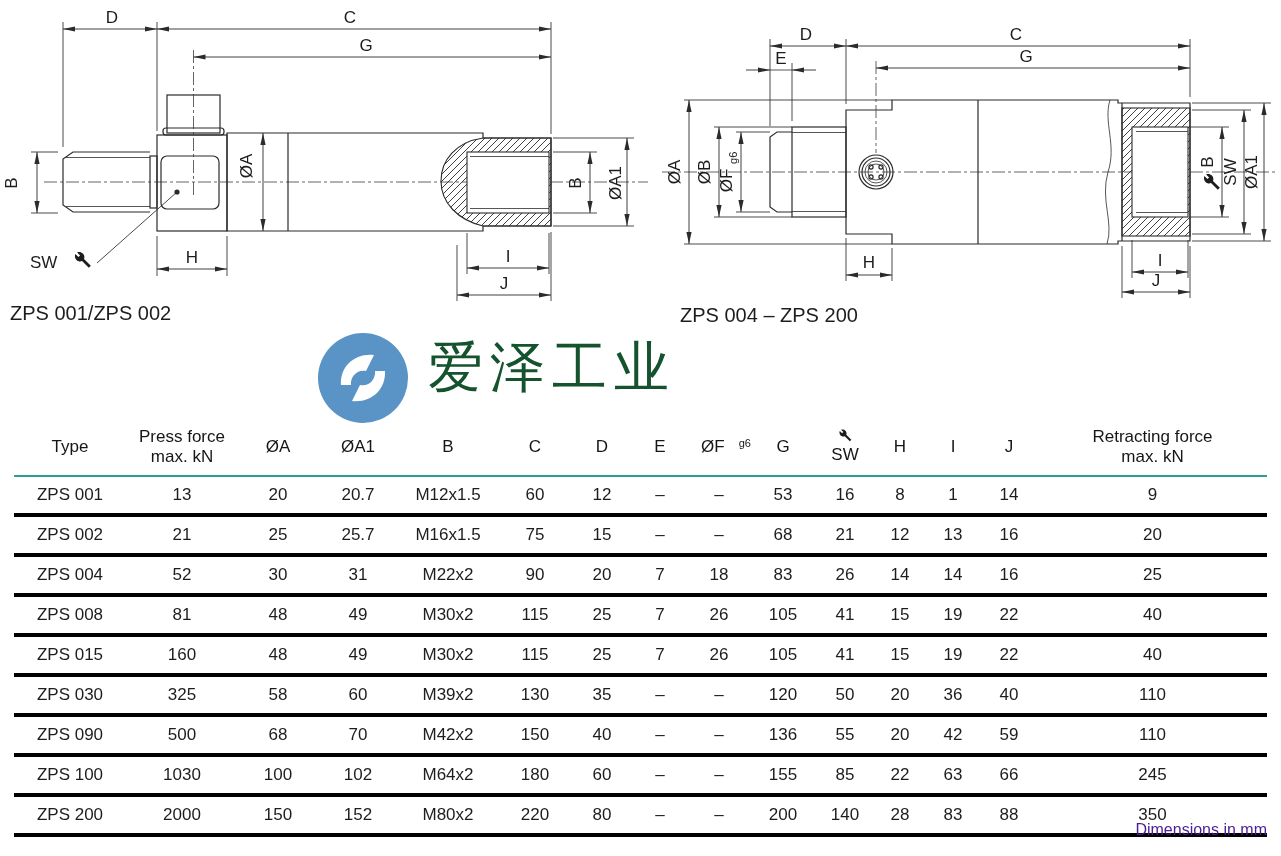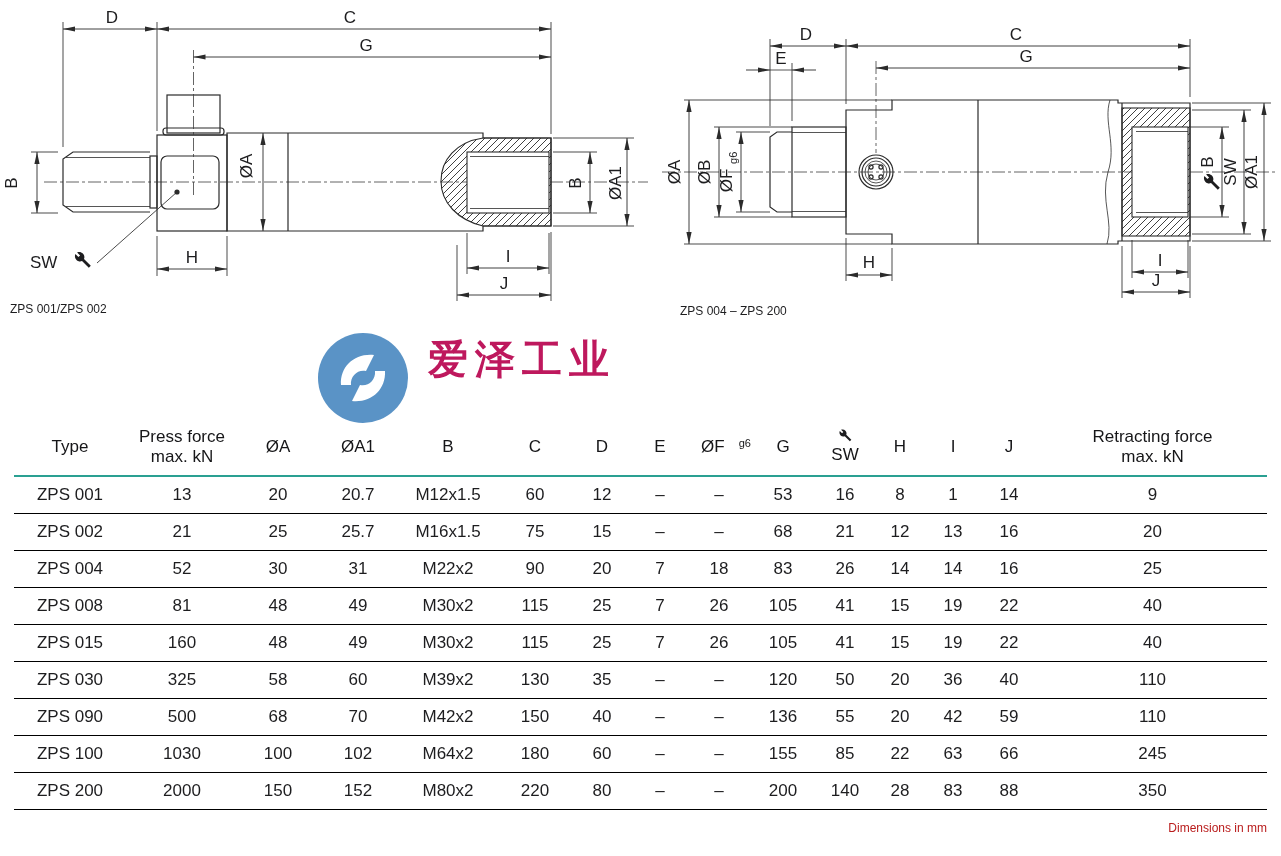--- a/index.html
+++ b/index.html
@@ -2,51 +2,51 @@
 <html><head>
 <meta charset="utf-8">
 <style>
   html,body { margin:0; padding:0; background:#fff; }
   .page {
     position:relative; width:1281px; height:856px; background:#fff;
     font-family:"Liberation Sans", sans-serif; color:#1d1d1f; overflow:hidden;
   }
   svg.drawings { position:absolute; left:0; top:0; }
   text.dim { font-family:"Liberation Sans", sans-serif; font-size:17px; fill:#1d1d1f; }
-  .caption { position:absolute; font-size:12px; color:#1d1d1f; }
+  .caption { position:absolute; font-size:20px; color:#1d1d1f; }
   .cap-left { left:10px; top:302px; }
   .cap-right { left:680px; top:304px; }
 
   
   .logo { position:absolute; left:316px; top:331px; display:flex; align-items:flex-start; }
   .logo-mark { width:94px; height:94px; }
   .logo-text { margin-left:18px; padding-top:6px; }
-  .logo-cn { font-size:40px; font-weight:bold; letter-spacing:7px; color:#be185d; line-height:1.1; white-space:nowrap; }
+  .logo-cn { font-size:55px; font-weight:normal; letter-spacing:7px; color:#14532d; line-height:1.1; white-space:nowrap; }
   .logo-en { font-size:21px; letter-spacing:2px; color:#77787a; margin-top:3px; white-space:nowrap; }
 
   
   .spec-table { position:absolute; left:14px; top:418px; width:1253px; }
   .thead, .trow {
     display:grid;
     grid-template-columns:112px 112px 80px 80px 100px 74px 60px 56px 62px 66px 58px 52px 54px 58px 1fr;
   }
   .thead { border-bottom:2px solid #2aa092; min-height:57px; }
   .th {
     display:flex; flex-direction:column; align-items:center; justify-content:center;
     font-size:17px; line-height:20px; text-align:center; color:#161618;
   }
   .th sub { font-size:11px; line-height:10px; align-self:center; transform:translate(14px,-4px); }
   .th .hdr-sub-wrap { display:flex; align-items:flex-end; }
-  .trow { border-bottom:1px solid #000000; height:36px; }
+  .trow { border-bottom:4px solid #000000; height:36px; }
   .td {
     display:flex; align-items:center; justify-content:center;
     font-size:17px; color:#1d1d1f; white-space:nowrap;
   }
   .wrench-sm { width:15px; height:15px; transform:scaleX(-1); margin-bottom:2px; }
-  .footer { position:absolute; right:14px; top:821px; font-size:12px; color:#b91c1c; }
+  .footer { position:absolute; right:14px; top:821px; font-size:16px; color:#4c1d95; }
 </style>
 </head>
 <body>
 
 <div class="page">
 
   <svg class="drawings" width="1281" height="330" viewBox="0 0 1281 330">
     <defs>
       <pattern id="hatch" patternUnits="userSpaceOnUse" width="7" height="7">
         <path d="M-1,8 L8,-1" stroke="#2b2b2b" stroke-width="0.9"></path>

